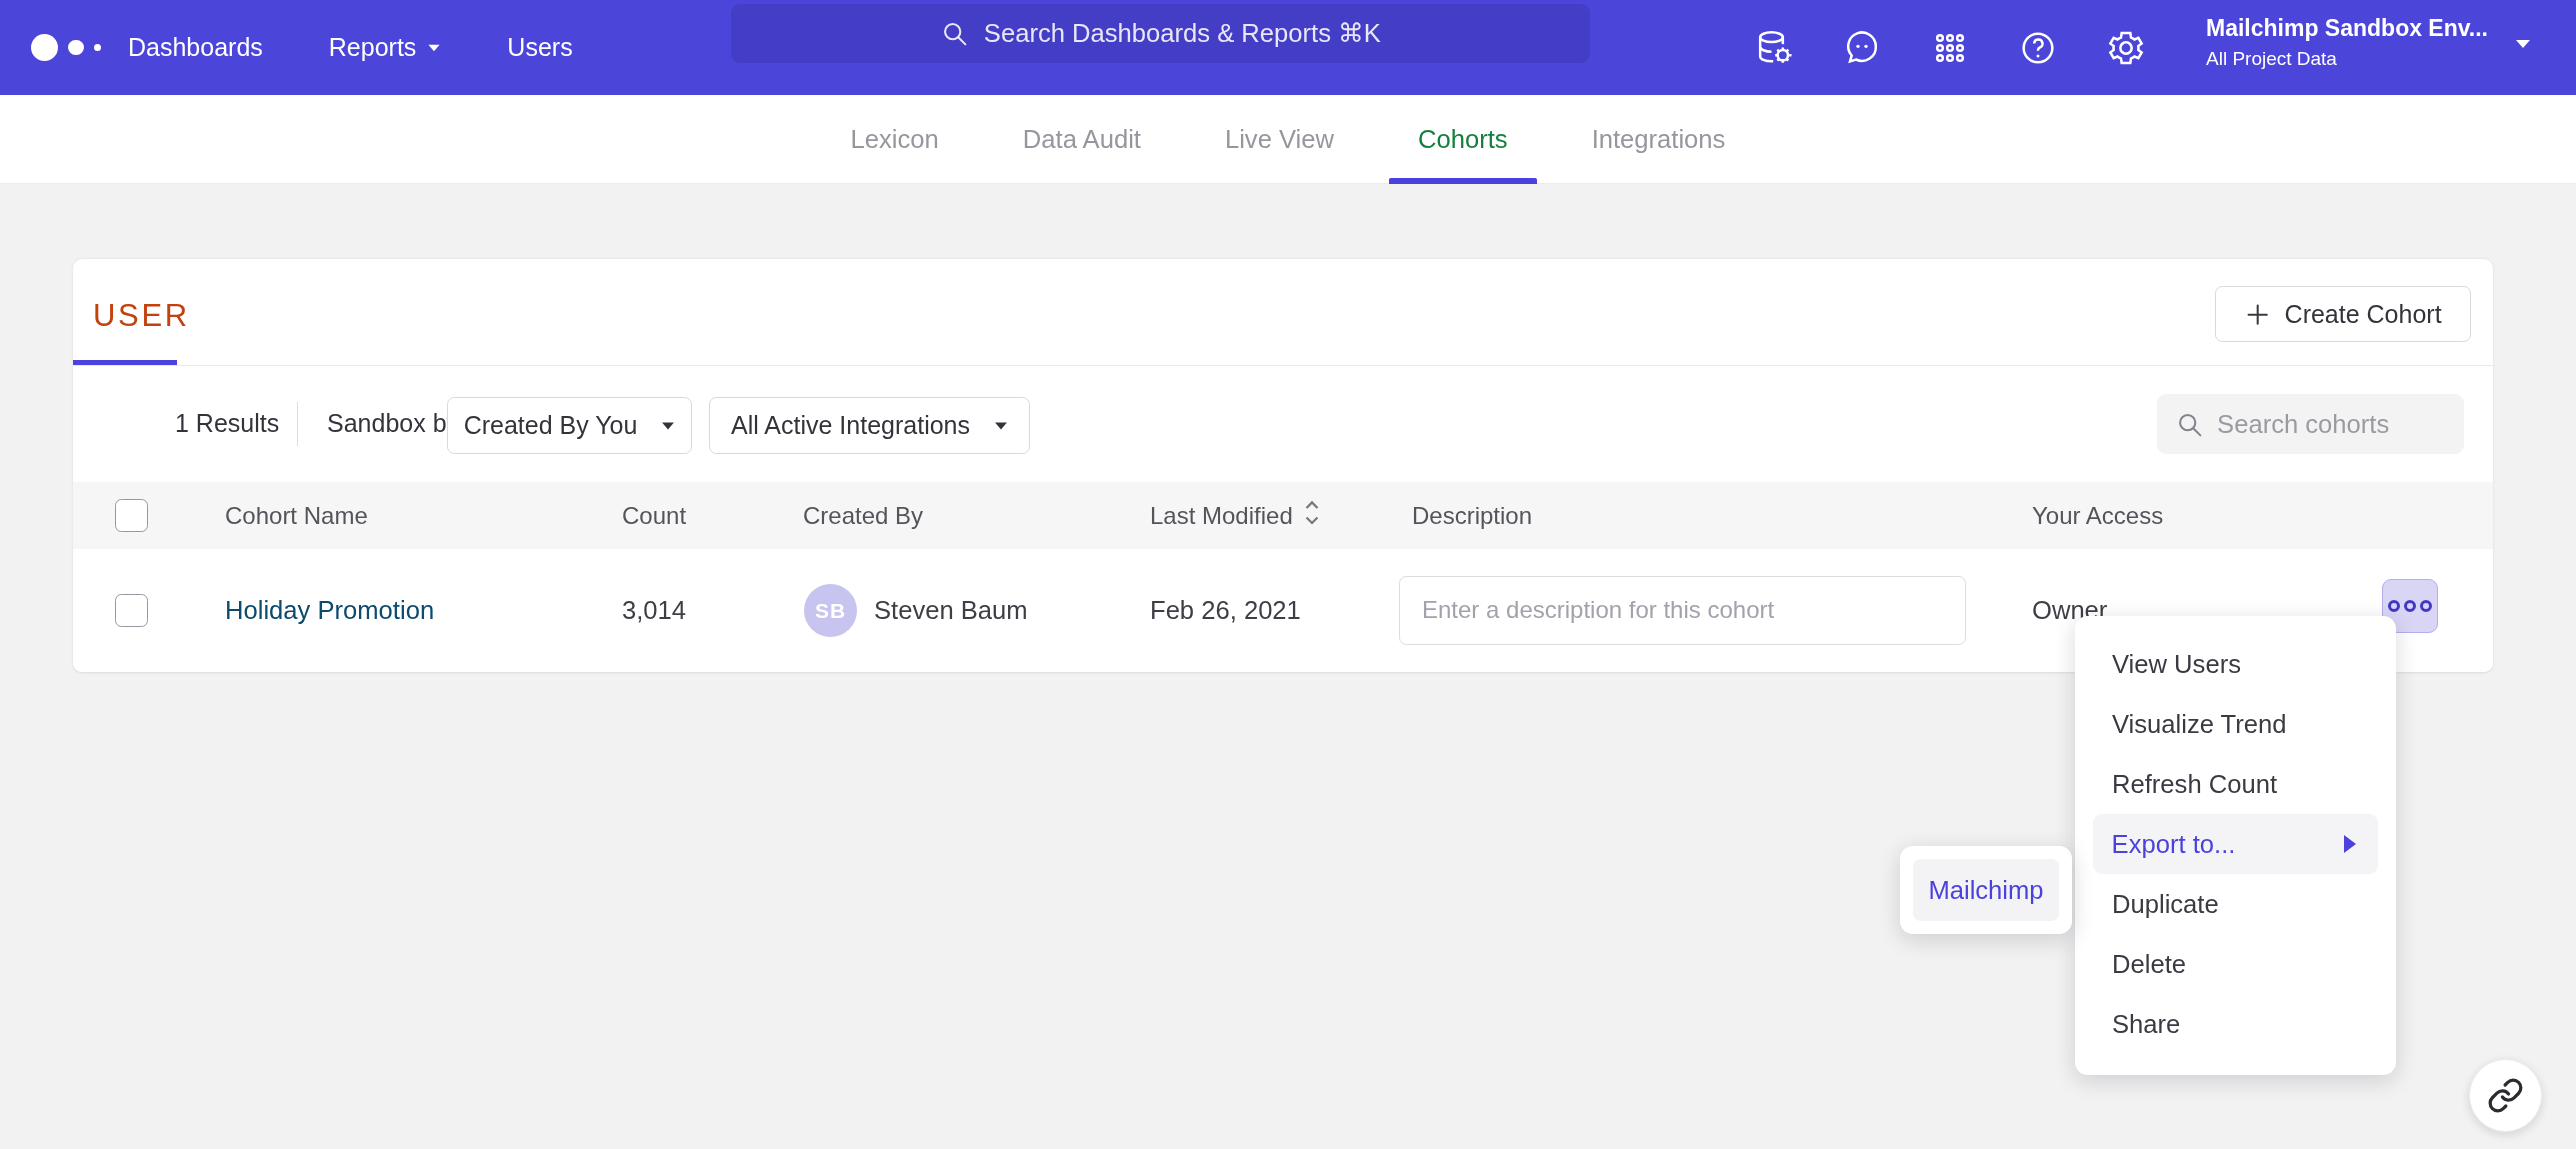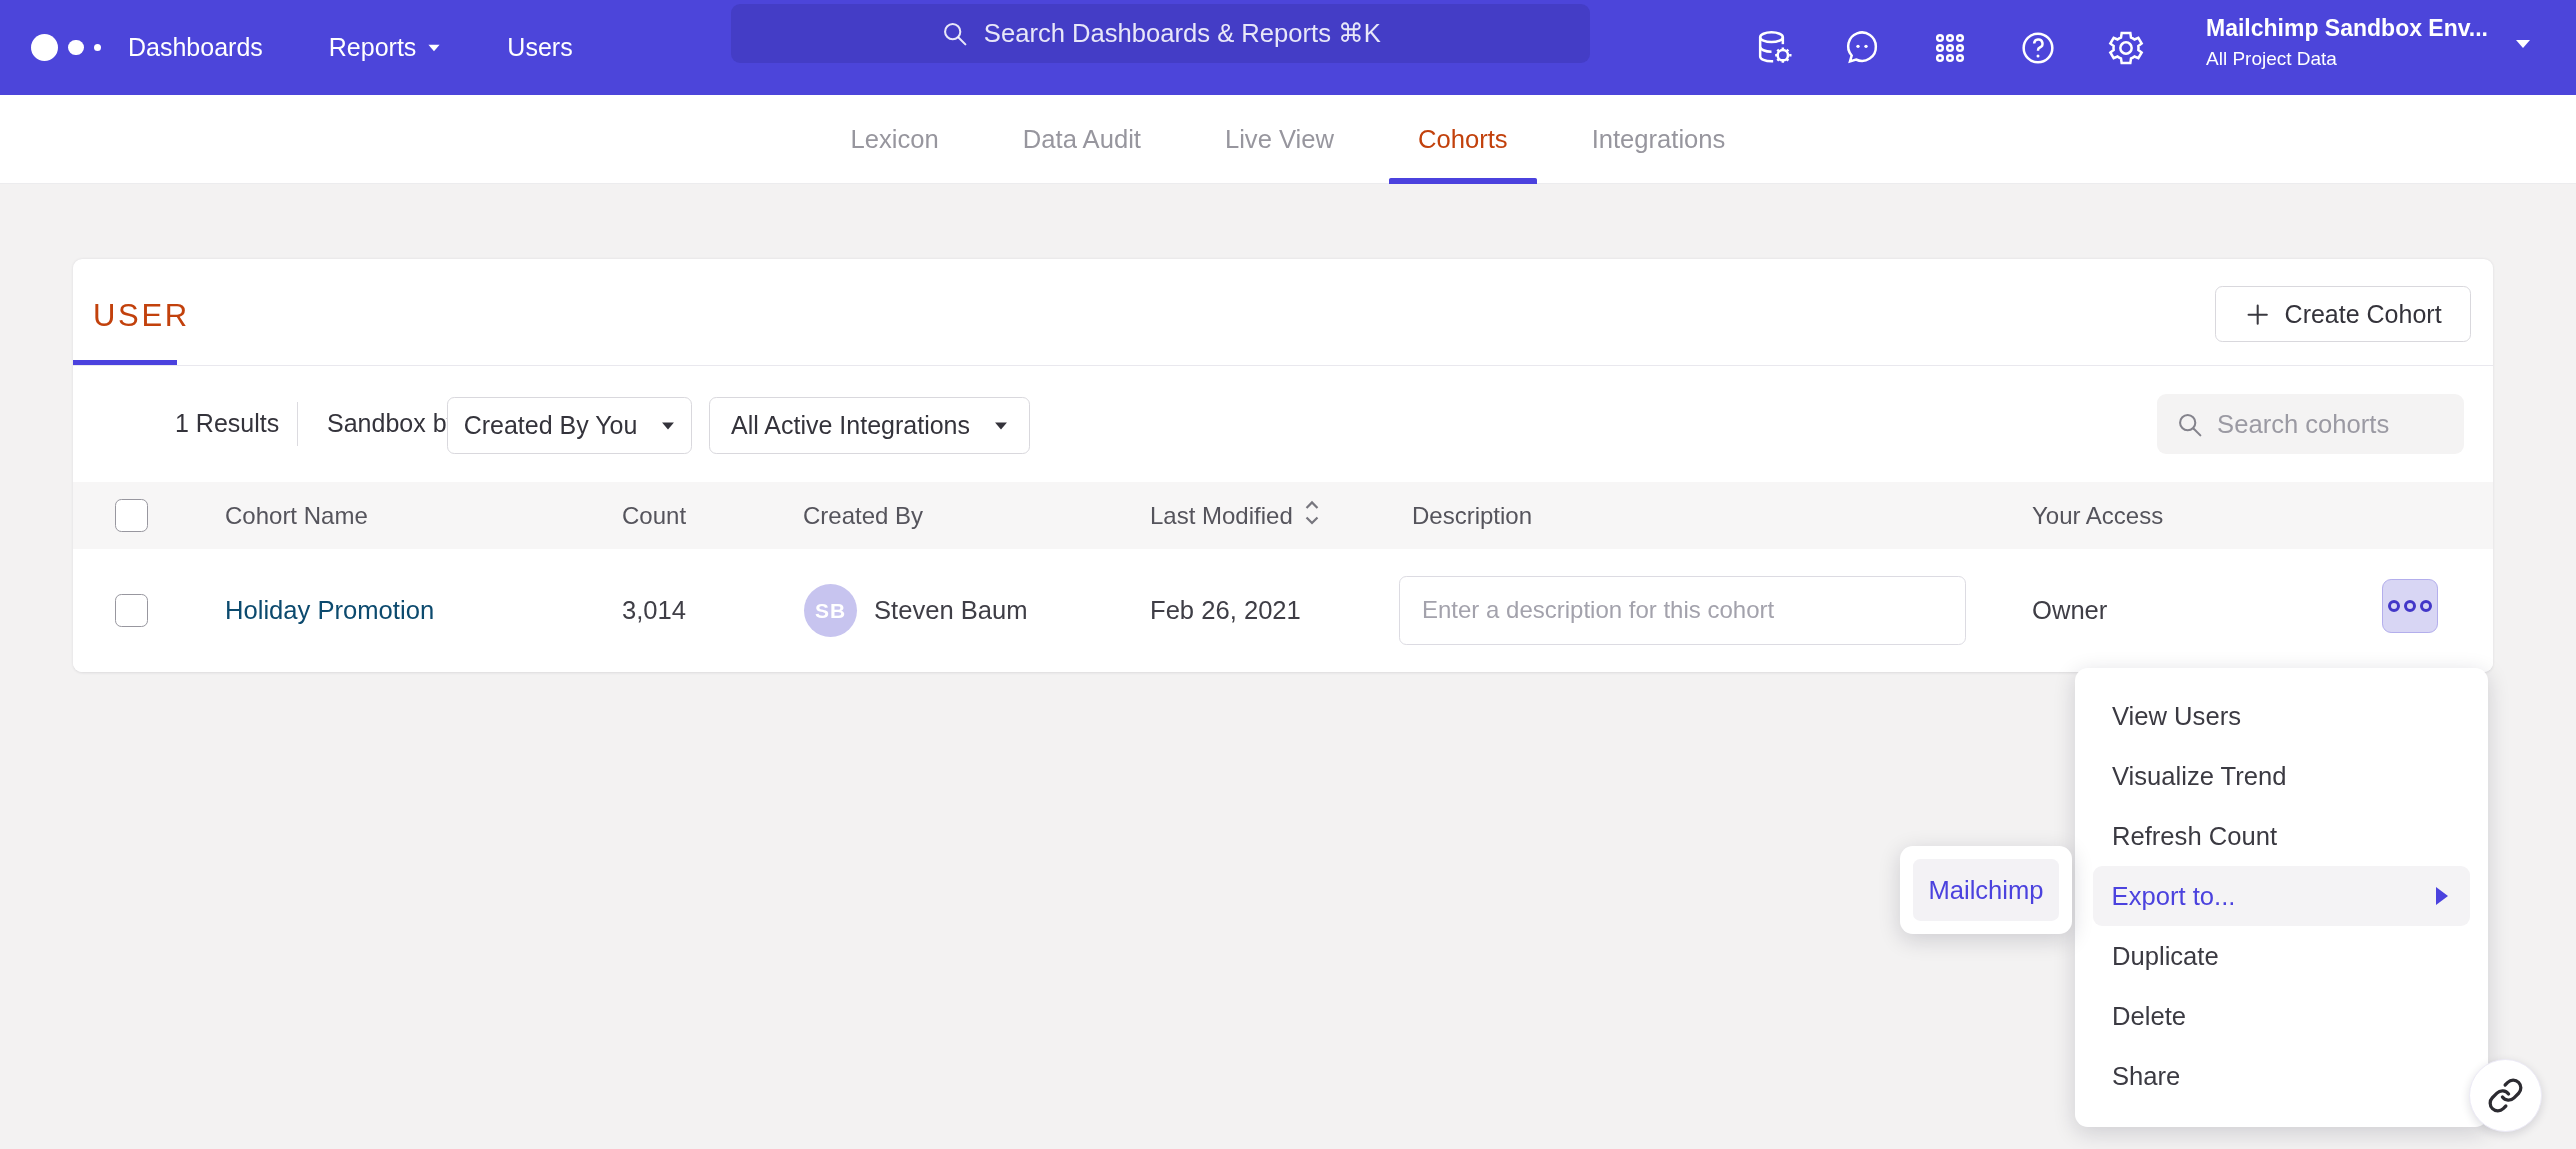--- a/index.html
+++ b/index.html
@@ -26,21 +26,21 @@
   .nav-icon svg { width:40px; height:40px; }
   .project { position:absolute; left:2206px; top:14.6px; width:289px; color:#fff; cursor:pointer; }
   .project-name { font-size:23px; font-weight:700; white-space:nowrap; }
   .project-scope { font-size:19px; font-weight:500; margin-top:6.4px; }
   .project-caret { position:absolute; left:2516px; top:40px; color:#fff; }
 
   
   .tabbar { position:absolute; left:0; top:95px; width:2576px; height:89px; background:#fff; border-bottom:0.9px solid #ececee;
     display:flex; justify-content:center; z-index:4; }
   .tab { position:relative; height:89px; display:flex; align-items:center; padding:0 42px; font-size:25.6px; color:#97969e; cursor:pointer; }
-  .tab.active { color:#c2410c; font-weight:500; }
+  .tab.active { color:#15803d; font-weight:500; }
   .tab.active .tab-underline { position:absolute; left:12.8px; right:12.8px; bottom:0; height:6.4px; background:#4b42de; border-radius:1.8px 1.8px 0 0; }
 
   
   .card { position:absolute; left:73px; top:259px; width:2420px; height:413px; background:#fff; border-radius:9.1px;
     box-shadow:0 0.9px 2.7px rgba(20,20,43,.10); z-index:1; }
   .card-head-border { position:absolute; left:0; top:106px; width:100%; height:0.9px; background:#e9e8ee; }
   .user-tab { position:absolute; left:20px; top:39px; font-size:31px; font-weight:400; letter-spacing:2.7px; color:#c2410c; cursor:pointer; }
   .user-tab-underline { position:absolute; left:0; top:101px; width:104px; height:4.6px; background:#4b42de; }
   .create-btn { position:absolute; left:2142px; top:27.4px; width:256px; height:56px; border:0.9px solid #d9d8dd; border-radius:7.3px; background:#fff;
     display:flex; align-items:center; justify-content:center; gap:12.8px; font-size:25px; font-weight:500; color:#34333b; cursor:pointer; }
@@ -72,21 +72,21 @@
     display:flex; align-items:center; justify-content:center; color:#fff; font-size:21px; font-weight:600; letter-spacing:0.9px; }
   .desc-input { position:absolute; left:1326px; top:26.5px; width:567px; height:69px; border:0.9px solid #dcdbe2; border-radius:7.3px;
     font-size:24px; color:#3f3e46; padding:0 22px; outline:none; font-family:inherit; }
   .desc-input::placeholder { color:#a3a2ac; }
   .more-btn { position:absolute; left:2309px; top:30px; width:56px; height:54px; border-radius:9.1px; background:#d8d6f4;
     border:0.9px solid #b3aeec; display:flex; align-items:center; justify-content:center; gap:3.7px; cursor:pointer; }
   .ring { width:12px; height:12px; border:3.7px solid #4237c8; border-radius:50%; background:transparent; }
   .sort-icon svg { width:20px; height:27.4px; }
 
   
-  .context-menu { position:absolute; left:2075px; top:668px; width:413px; height:459px; background:#fff; border-radius:12.8px;
+  .context-menu { position:absolute; left:2075px; top:616px; width:321px; height:459px; background:#fff; border-radius:12.8px;
     box-shadow:0 5.5px 22px rgba(20,20,43,.16); padding:18.3px 0; z-index:20; }
   .menu-item { height:60px; display:flex; align-items:center; padding-left:37px; font-size:25.6px; color:#3b3a42; cursor:pointer; }
   .menu-item.highlight { margin:0 18.3px; padding-left:18.3px; padding-right:22px; border-radius:9.1px; background:#f4f3f5;
     color:#4b42de; justify-content:space-between; }
   .submenu-arrow { width:0; height:0; border-top:9.1px solid transparent; border-bottom:9.1px solid transparent; border-left:12.8px solid #4b42de; }
 
   .submenu { position:absolute; left:1900px; top:846px; width:172px; height:88px; background:#fff; border-radius:12.8px;
     box-shadow:0 5.5px 22px rgba(20,20,43,.16); z-index:21; }
   .submenu-item { position:absolute; left:12.8px; right:12.8px; top:12.8px; bottom:12.8px; background:#f3f2f5; border-radius:7.3px;
     display:flex; align-items:center; justify-content:center; font-size:25.6px; color:#4b42de; cursor:pointer; }

